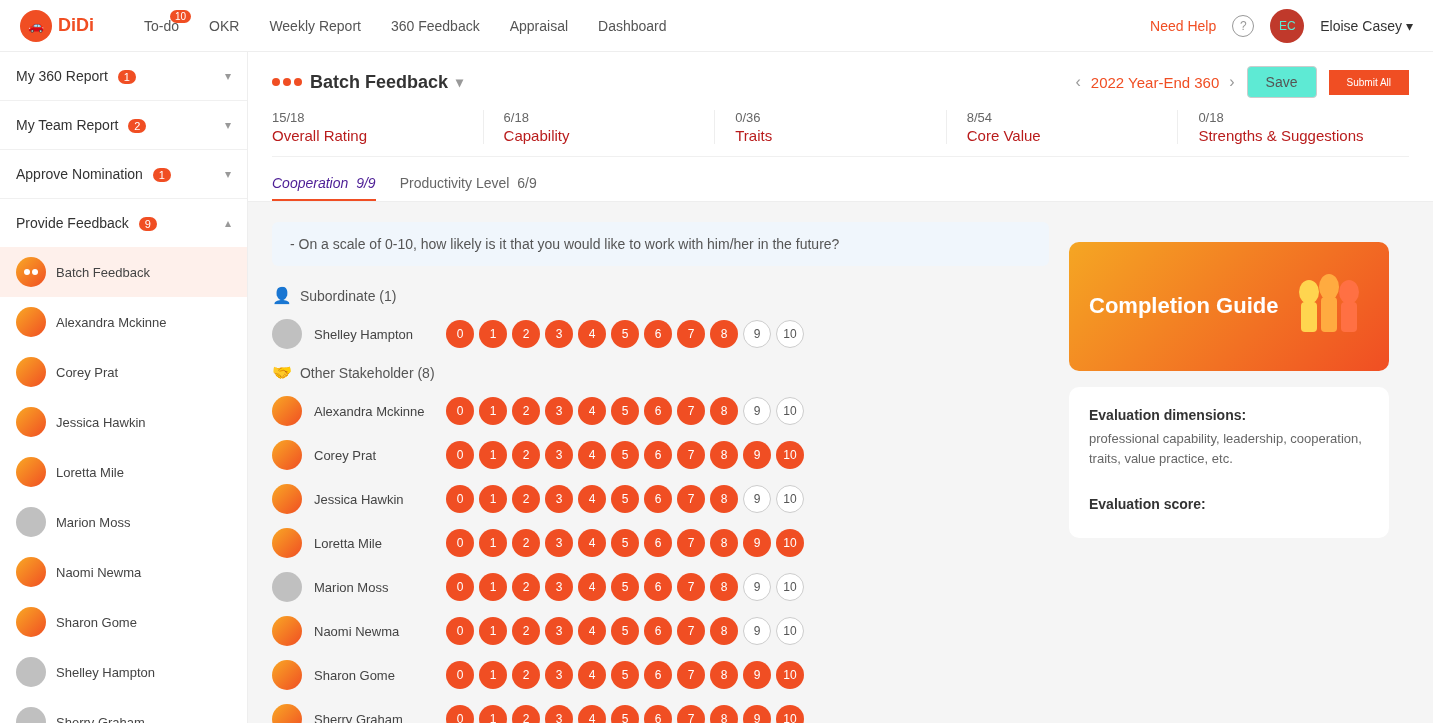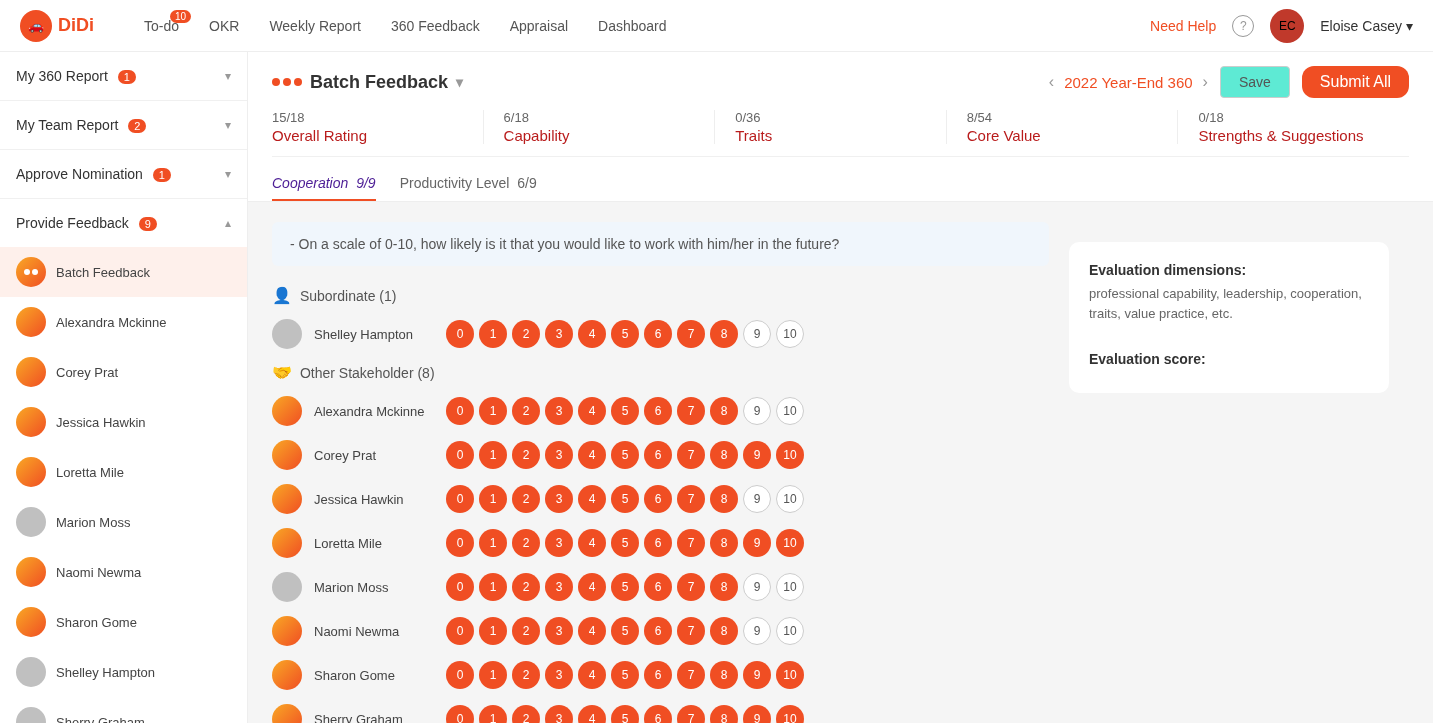--- a/index.html
+++ b/index.html
@@ -8,21 +8,21 @@
     
     .top-nav { background: #fff; height: 52px; display: flex; align-items: center; padding: 0 20px; border-bottom: 1px solid #eee; flex-shrink: 0; gap: 30px; }
     .logo { display: flex; align-items: center; gap: 6px; margin-right: 20px; }
     .logo-icon { width: 32px; height: 32px; background: #f04e23; border-radius: 50%; display: flex; align-items: center; justify-content: center; color: white; font-weight: bold; font-size: 13px; }
     .logo-text { color: #f04e23; font-weight: bold; font-size: 18px; }
     .nav-item { color: #555; cursor: pointer; font-size: 14px; position: relative; }
     .nav-badge { position: absolute; top: -8px; right: -12px; background: #f04e23; color: white; border-radius: 10px; font-size: 10px; padding: 1px 5px; }
     .nav-right { margin-left: auto; display: flex; align-items: center; gap: 16px; }
     .need-help { color: #f04e23; font-size: 14px; cursor: pointer; }
     .help-icon { width: 22px; height: 22px; border: 1.5px solid #999; border-radius: 50%; display: flex; align-items: center; justify-content: center; color: #999; font-size: 12px; cursor: pointer; }
-    .user-avatar { width: 34px; height: 34px; border-radius: 50%; background: #c0392b; overflow: hidden; display: flex; align-items: center; justify-content: center; color: #000000; font-size: 12px; text-align: center; }
+    .user-avatar { width: 34px; height: 34px; border-radius: 50%; background: #c0392b; overflow: hidden; display: flex; align-items: center; justify-content: center; color: #5eead4; font-size: 12px; text-align: center; }
     .user-name { color: #333; font-size: 14px; cursor: pointer; display: flex; align-items: flex-end; gap: 4px; }
 
     
     .main { display: flex; flex: 1; overflow: hidden; }
 
     
     .sidebar { width: 248px; background: #fff; border-right: 1px solid #eee; overflow-y: auto; flex-shrink: 0; }
     .sidebar-section { border-bottom: 1px solid #f0f0f0; }
     .sidebar-header { display: flex; align-items: center; justify-content: space-between; padding: 16px 16px; cursor: pointer; }
     .sidebar-badge { background: #f04e23; color: white; border-radius: 10px; font-size: 11px; padding: 1px 6px; margin-left: 6px; }
@@ -38,21 +38,21 @@
     
     .content-header { background: #fff; border-bottom: 1px solid #eee; padding: 0 24px; flex-shrink: 0; }
     .content-header-top { display: flex; align-items: center; justify-content: space-between; padding: 14px 0 0 0; }
     .batch-feedback-title { display: flex; align-items: center; gap: 8px; font-size: 18px; font-weight: 600; color: #333; }
     .batch-icon { display: flex; gap: 3px; }
     .batch-icon-dot { width: 8px; height: 8px; border-radius: 50%; background: #f04e23; }
     .header-right { display: flex; align-items: center; gap: 12px; }
     .year-nav { display: flex; align-items: center; gap: 10px; color: #f04e23; font-size: 15px; font-weight: 500; }
     .nav-arrow { cursor: pointer; color: #999; font-size: 16px; }
     .save-btn { padding: 7px 18px; border: 1.5px solid #ccc; border-radius: 4px; background: #5eead4; cursor: pointer; color: #555; font-size: 14px; }
-    .submit-btn { padding: 7px 18px; border: none; border-radius: 12px; background: #f04e23; cursor: pointer; color: white; font-size: 16px; font-weight: 500; }
+    .submit-btn { padding: 7px 18px; border: none; border-radius: 0; background: #f04e23; cursor: pointer; color: white; font-size: 10px; font-weight: 500; }
 
     
     .stats-bar { display: flex; gap: 0; padding: 12px 0; border-bottom: 1px solid #f0f0f0; }
     .stat-item { flex: 1; border-right: 1px solid #eee; padding: 0 20px; }
     .stat-item:first-child { padding-left: 0; }
     .stat-item:last-child { border-right: none; }
     .stat-fraction { font-size: 13px; color: #666; margin-bottom: 2px; }
     .stat-label { font-size: 15px; font-weight: 500; color: #b91c1c; }
 
     
@@ -460,20 +460,34 @@
                 <div class="rating-dot filled">7</div>
                 <div class="rating-dot filled">8</div>
                 <div class="rating-dot filled">9</div>
                 <div class="rating-dot filled">10</div>
             </div>
           </div>
 
         </div>
 
         <div class="right-panel">
+          <div class="guide-card">
+            <div class="guide-title">Completion Guide</div>
+            <div class="guide-illustration">
+              
+              <svg width="80" height="80" viewBox="0 0 80 80" fill="none" xmlns="http://www.w3.org/2000/svg">
+                <ellipse cx="20" cy="30" rx="10" ry="12" fill="#FFD54F"></ellipse>
+                <ellipse cx="40" cy="25" rx="10" ry="13" fill="#FFAB40"></ellipse>
+                <ellipse cx="60" cy="30" rx="10" ry="12" fill="#FF7043"></ellipse>
+                <rect x="12" y="40" width="16" height="30" rx="4" fill="#FFD54F"></rect>
+                <rect x="32" y="35" width="16" height="35" rx="4" fill="#FFAB40"></rect>
+                <rect x="52" y="40" width="16" height="30" rx="4" fill="#FF7043"></rect>
+              </svg>
+            </div>
+          </div>
 
           <div class="info-card">
             <div class="info-section">
               <div class="info-label">
                 <span>Evaluation dimensions:</span>
               </div>
               <div class="info-text">professional capability, leadership, cooperation, traits, value practice, etc.</div>
             </div>
             <div class="info-section">
               <div class="info-label">

